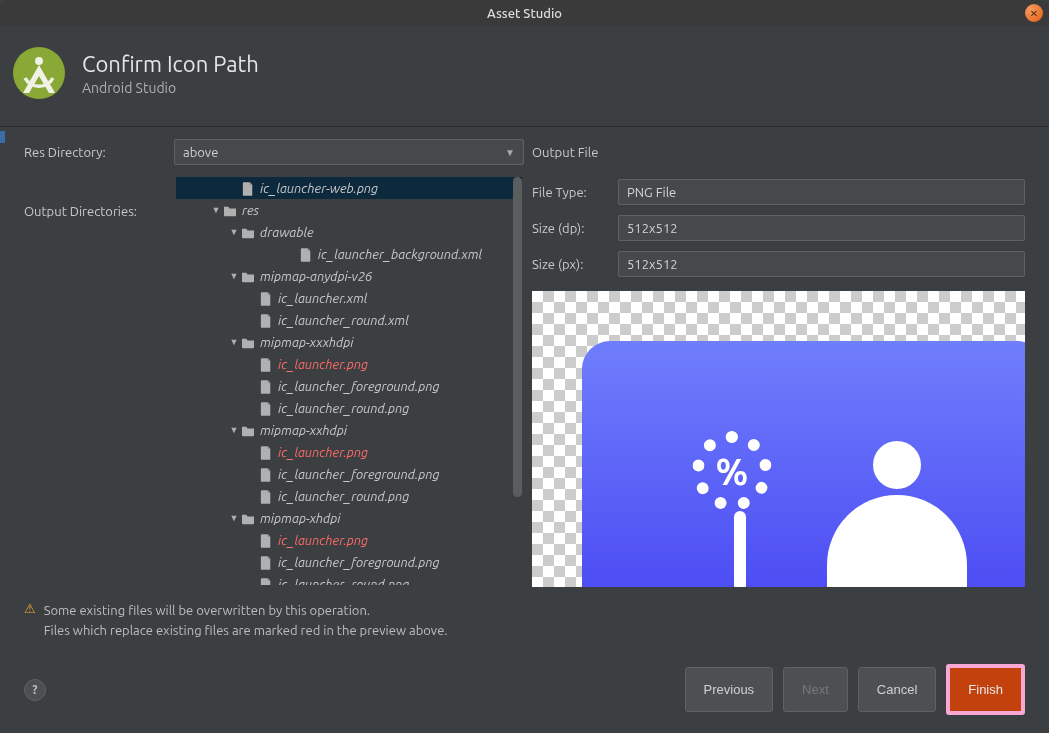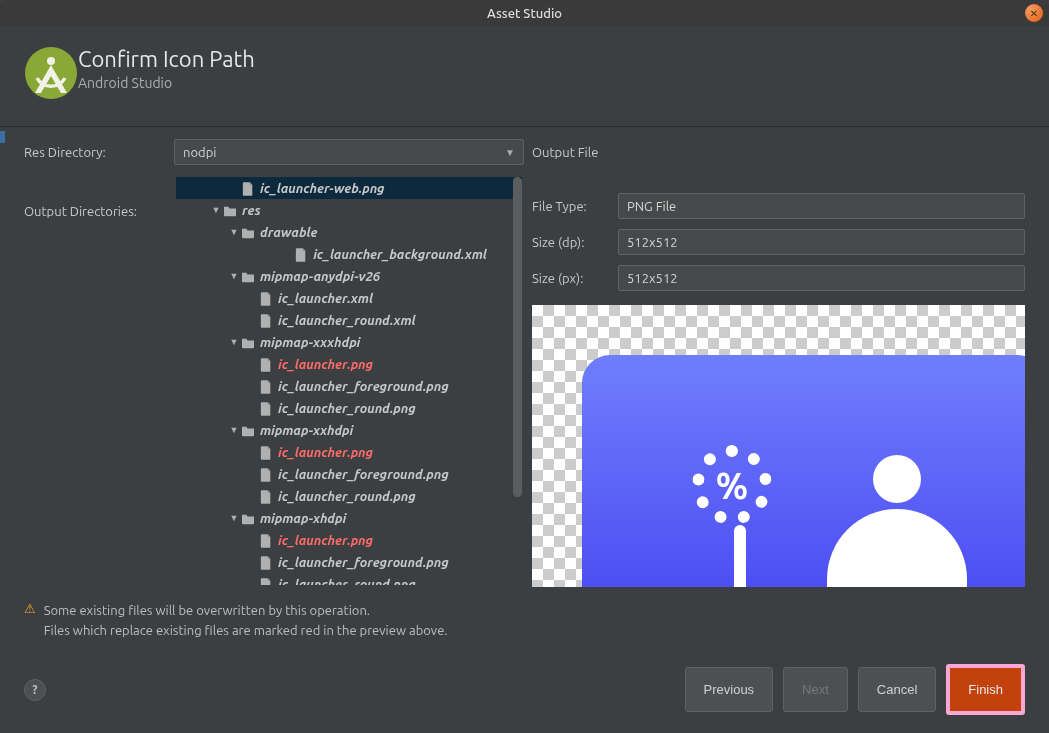--- a/index.html
+++ b/index.html
@@ -25,22 +25,22 @@
   }
   .window-titlebar .title { color:#dcdcdc; font-weight:500; }
   .window-close {
     position:absolute; right:6px; top:4px;
     width:18px; height:18px; border-radius:50%;
     background: radial-gradient(circle at 30% 30%, #f79b63,#e15d12);
     display:flex; align-items:center; justify-content:center;
     font-size:10px; color:#430; cursor:pointer;
   }
   .header {
-    padding: 20px 24px 26px 24px;
-    display:flex; align-items:flex-start; 
+    padding: 20px 24px 26px 12px;
+    display:flex; align-items:center; gap:16px;
     border-bottom:1px solid #2b2b2b;
   }
   .header-icon { width:54px; height:54px; }
   .header-texts { display:flex; flex-direction:column; }
   .header-title { font-size:22px; color:#e6e6e6; font-weight:400; }
   .header-sub { font-size:14px; color:#aeaeae; margin-top:4px; }
 
   .body { padding: 12px 24px 0 24px; display:flex; gap:8px; height:460px;}
   .left-col { width:500px; display:flex; flex-direction:column;}
   .right-col { flex:1; display:flex; flex-direction:column;}
@@ -57,38 +57,38 @@
     flex:1; background:#45494a; border:1px solid #5e6263;
     height:26px; border-radius:2px; display:flex; align-items:center;
     padding:0 8px; color:#d6d6d6;
   }
 
   .tree-area {
     flex:1; background:#3c3f41; border:1px solid #2b2b2b00;
     overflow:hidden; position:relative; margin-left:150px;
   }
   .tree-scroll { position:absolute; inset:0; overflow:hidden; border:1px solid #3c3f41;}
-  .tree { font-size:13px;font-weight:bold; }
+  .tree { font-size:13px; }
   .node { display:flex; align-items:center; height:22px; white-space:nowrap;}
   .node .arrow{ width:12px; text-align:center; color:#aeaeae; font-size:9px;}
   .node .icon { width:16px; text-align:center; margin-right:4px;}
   .node.sel { background:#0d293e;}
   .label { color:#c8c8c8; font-style:italic;}
   .label.folder { font-style:italic;}
   .label.red { color:#ff6b68; font-style:italic;}
   .scrollbar-v {
     position:absolute; right:0; top:0; width:12px; height:100%;
     background:transparent;
   }
   .scrollbar-v .thumb{
     position:absolute; right:1px; top:1px; width:9px; height:320px;
     background:#5b5e5f; border-radius:5px;
   }
 
-  .rsection-title { color:#c8c8c8; margin-bottom:28px; height:26px; display:flex; align-items:center;}
+  .rsection-title { color:#c8c8c8; margin-bottom:14px; height:26px; display:flex; align-items:center;}
   .preview {
     flex:1; background:#fff; position:relative; overflow:hidden; margin-top:4px;
   }
   .checker {
     position:absolute; inset:0;
     background-image:
       linear-gradient(45deg,#ccc 25%,transparent 25%),
       linear-gradient(-45deg,#ccc 25%,transparent 25%),
       linear-gradient(45deg,transparent 75%,#ccc 75%),
       linear-gradient(-45deg,transparent 75%,#ccc 75%);
@@ -167,21 +167,21 @@
     <div class="header-title">Confirm Icon Path</div>
     <div class="header-sub">Android Studio</div>
   </div>
 </div>
 
 <div class="body">
   <div class="left-col">
     <div class="form-row">
       <div class="form-label">Res Directory:</div>
       <div class="combo">
-        <span>nodpi</span>
+        <span>above</span>
         <span class="chev">▼</span>
       </div>
     </div>
     <div class="tree-area">
       <div class="tree-scroll">
         <div class="tree" id="tree">
             <div class="node sel" style="padding-left: 52px;">
               <span class="arrow"></span>
               <span class="icon"><svg class="file-ic" viewBox="0 0 14 16">
                   <path fill="#b0b0b0" d="M2 0h7l3 3v12a1 1 0 0 1-1 1H2a1 1 0 0 1-1-1V1a1 1 0 0 1 1-1z"></path>

